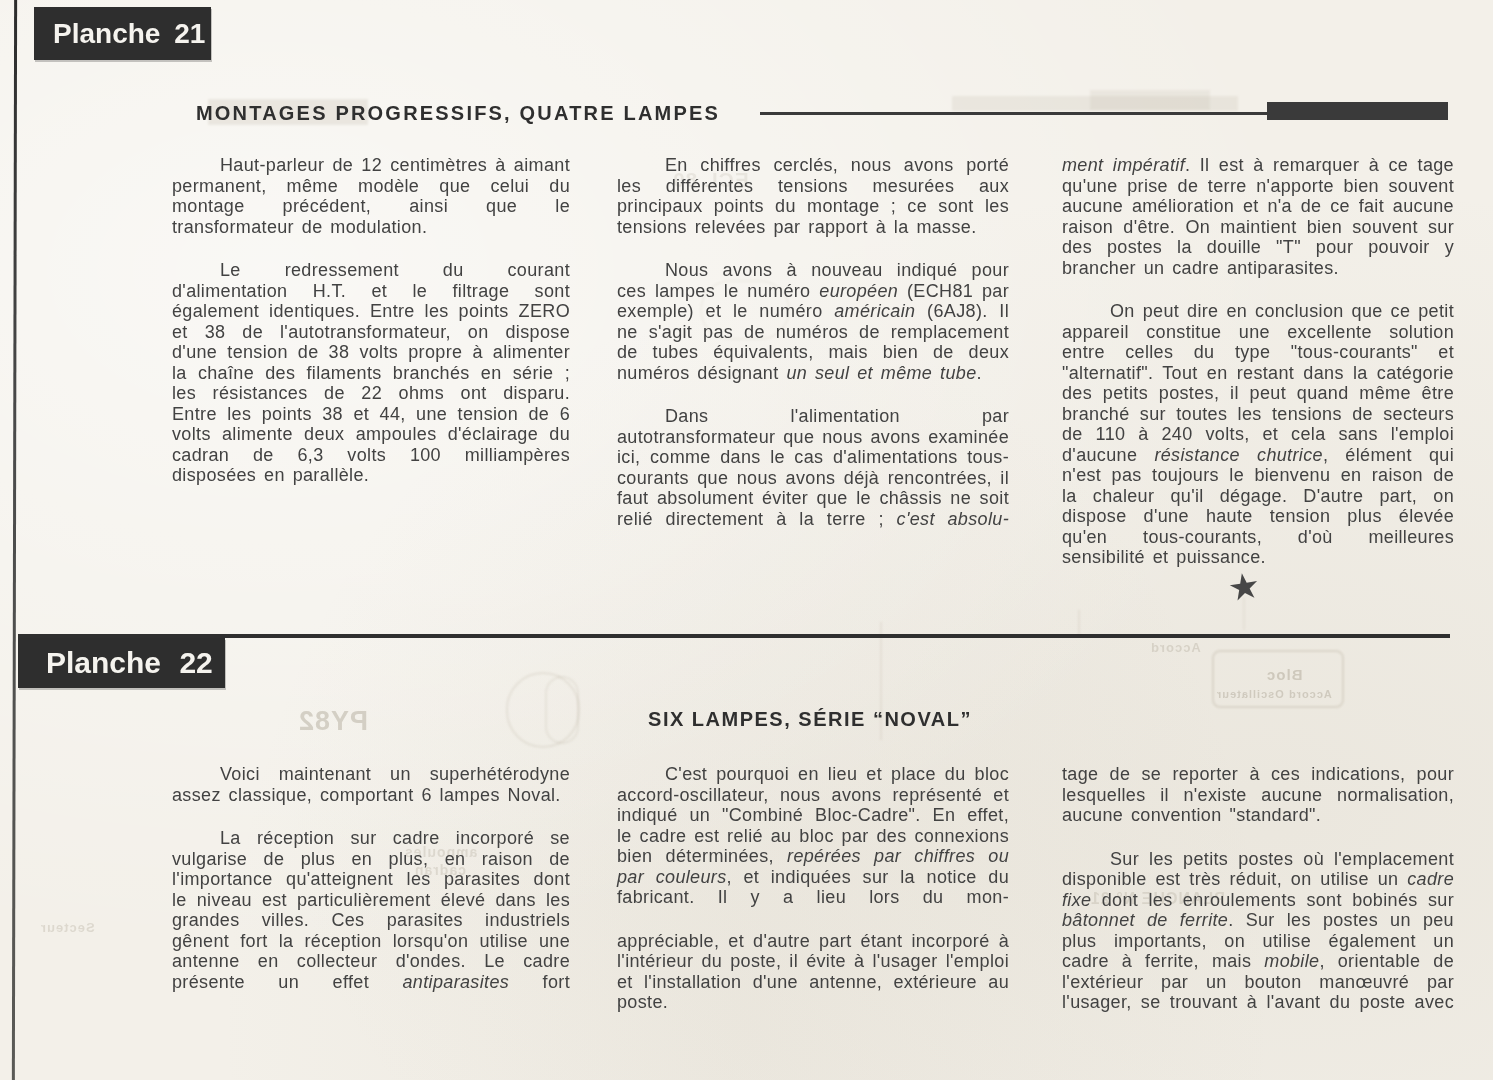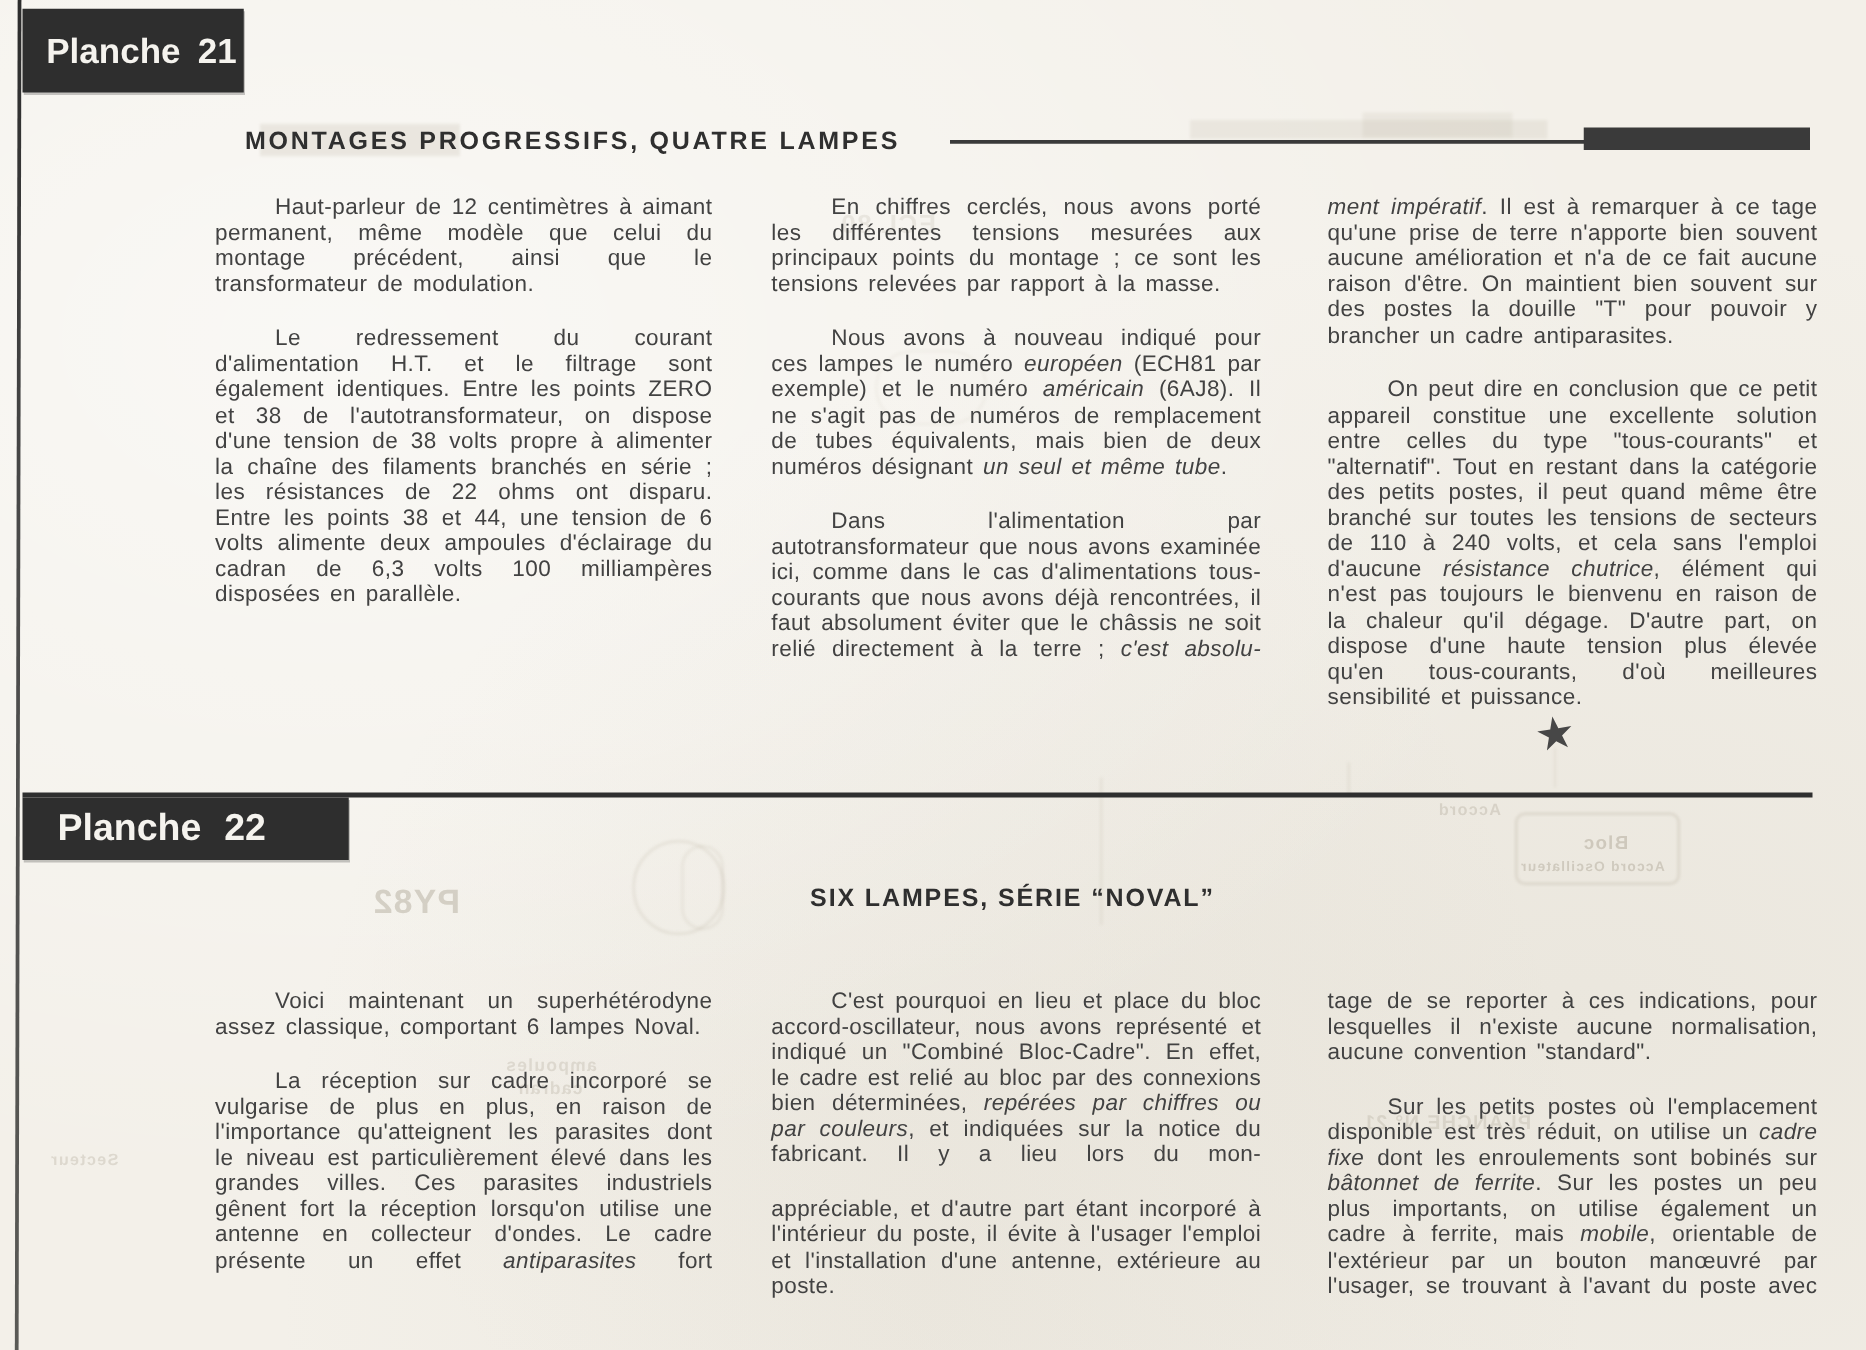--- a/index.html
+++ b/index.html
@@ -38,22 +38,22 @@
   }
   
   .plate-label {
     position:absolute;
     background:#2e2e2e;
     color:#f5f3ee;
     font-weight:bold;
     display:flex; align-items:center;
     box-shadow:1px 2px 0 rgba(40,40,40,0.25);
   }
-  .plate-label-1 { left:18px; top:7px; width:177px; height:67px; font-size:28px; padding-left:19px; word-spacing:6px; }
-  .plate-label-2 { left:18px; top:638px; width:261px; height:50px; font-size:30px; padding-left:28px; word-spacing:10px; }
+  .plate-label-1 { left:34px; top:7px; width:177px; height:53px; font-size:28px; padding-left:19px; word-spacing:6px; }
+  .plate-label-2 { left:18px; top:638px; width:207px; height:50px; font-size:30px; padding-left:28px; word-spacing:10px; }
   
   .heading-1 {
     position:absolute; left:196px; top:102px;
     font-size:20px; font-weight:bold; letter-spacing:2.2px;
     color:#2f2f2f; white-space:nowrap;
   }
   .rule-thin  { position:absolute; left:760px; top:112px; width:508px; height:3px; background:#3a3a3a; }
   .rule-thick { position:absolute; left:1267px; top:102px; width:181px; height:18px; background:#3a3a3a; }
   .divider    { position:absolute; left:18px; top:634px; width:1432px; height:4px; background:#2f2f2f; }
   .heading-2 {
@@ -68,21 +68,21 @@
     font-size:18px; line-height:20.5px;
     letter-spacing:0.35px; word-spacing:2.5px;
     text-align:justify;
     color:#424242;
   }
   .col .para { margin-bottom:23px; }
   .col .para:last-child { margin-bottom:0; }
   .col .para.indent { text-indent:48px; }
   .col .para.cont { text-align-last:justify; }
   .s21 .col { top:155px; }
-  .s22 .col { top:790px; }
+  .s22 .col { top:764px; }
   .col-a { left:172px;  width:398px; }
   .col-b { left:617px;  width:392px; }
   .col-c { left:1062px; width:392px; }
   
   .star {
     position:absolute; left:1228px; top:566px;
     font-size:36px; color:#474747;
     transform:rotate(-9deg);
   }
   i { font-style:italic; }

